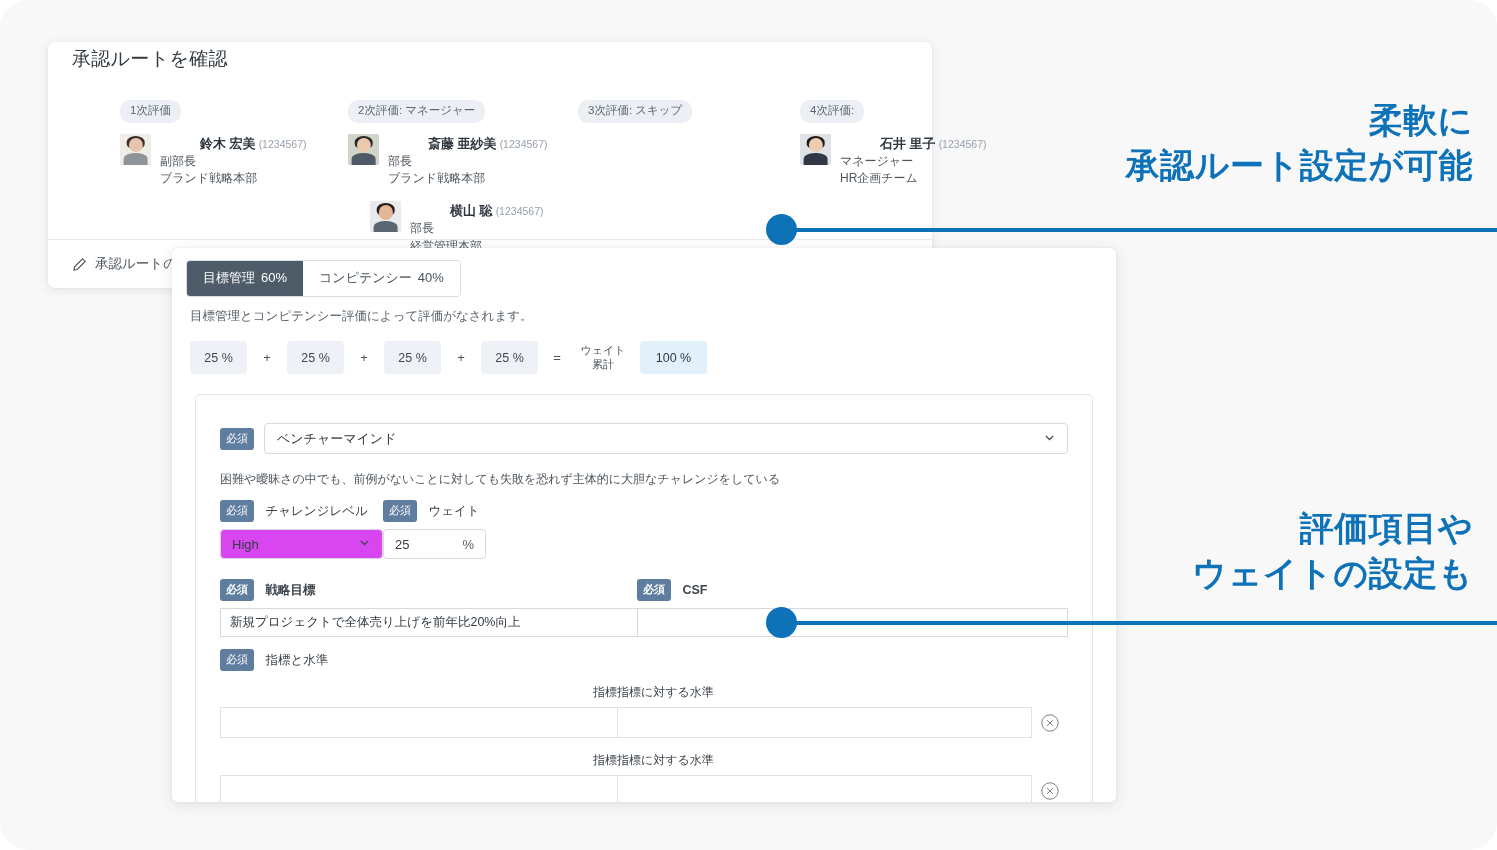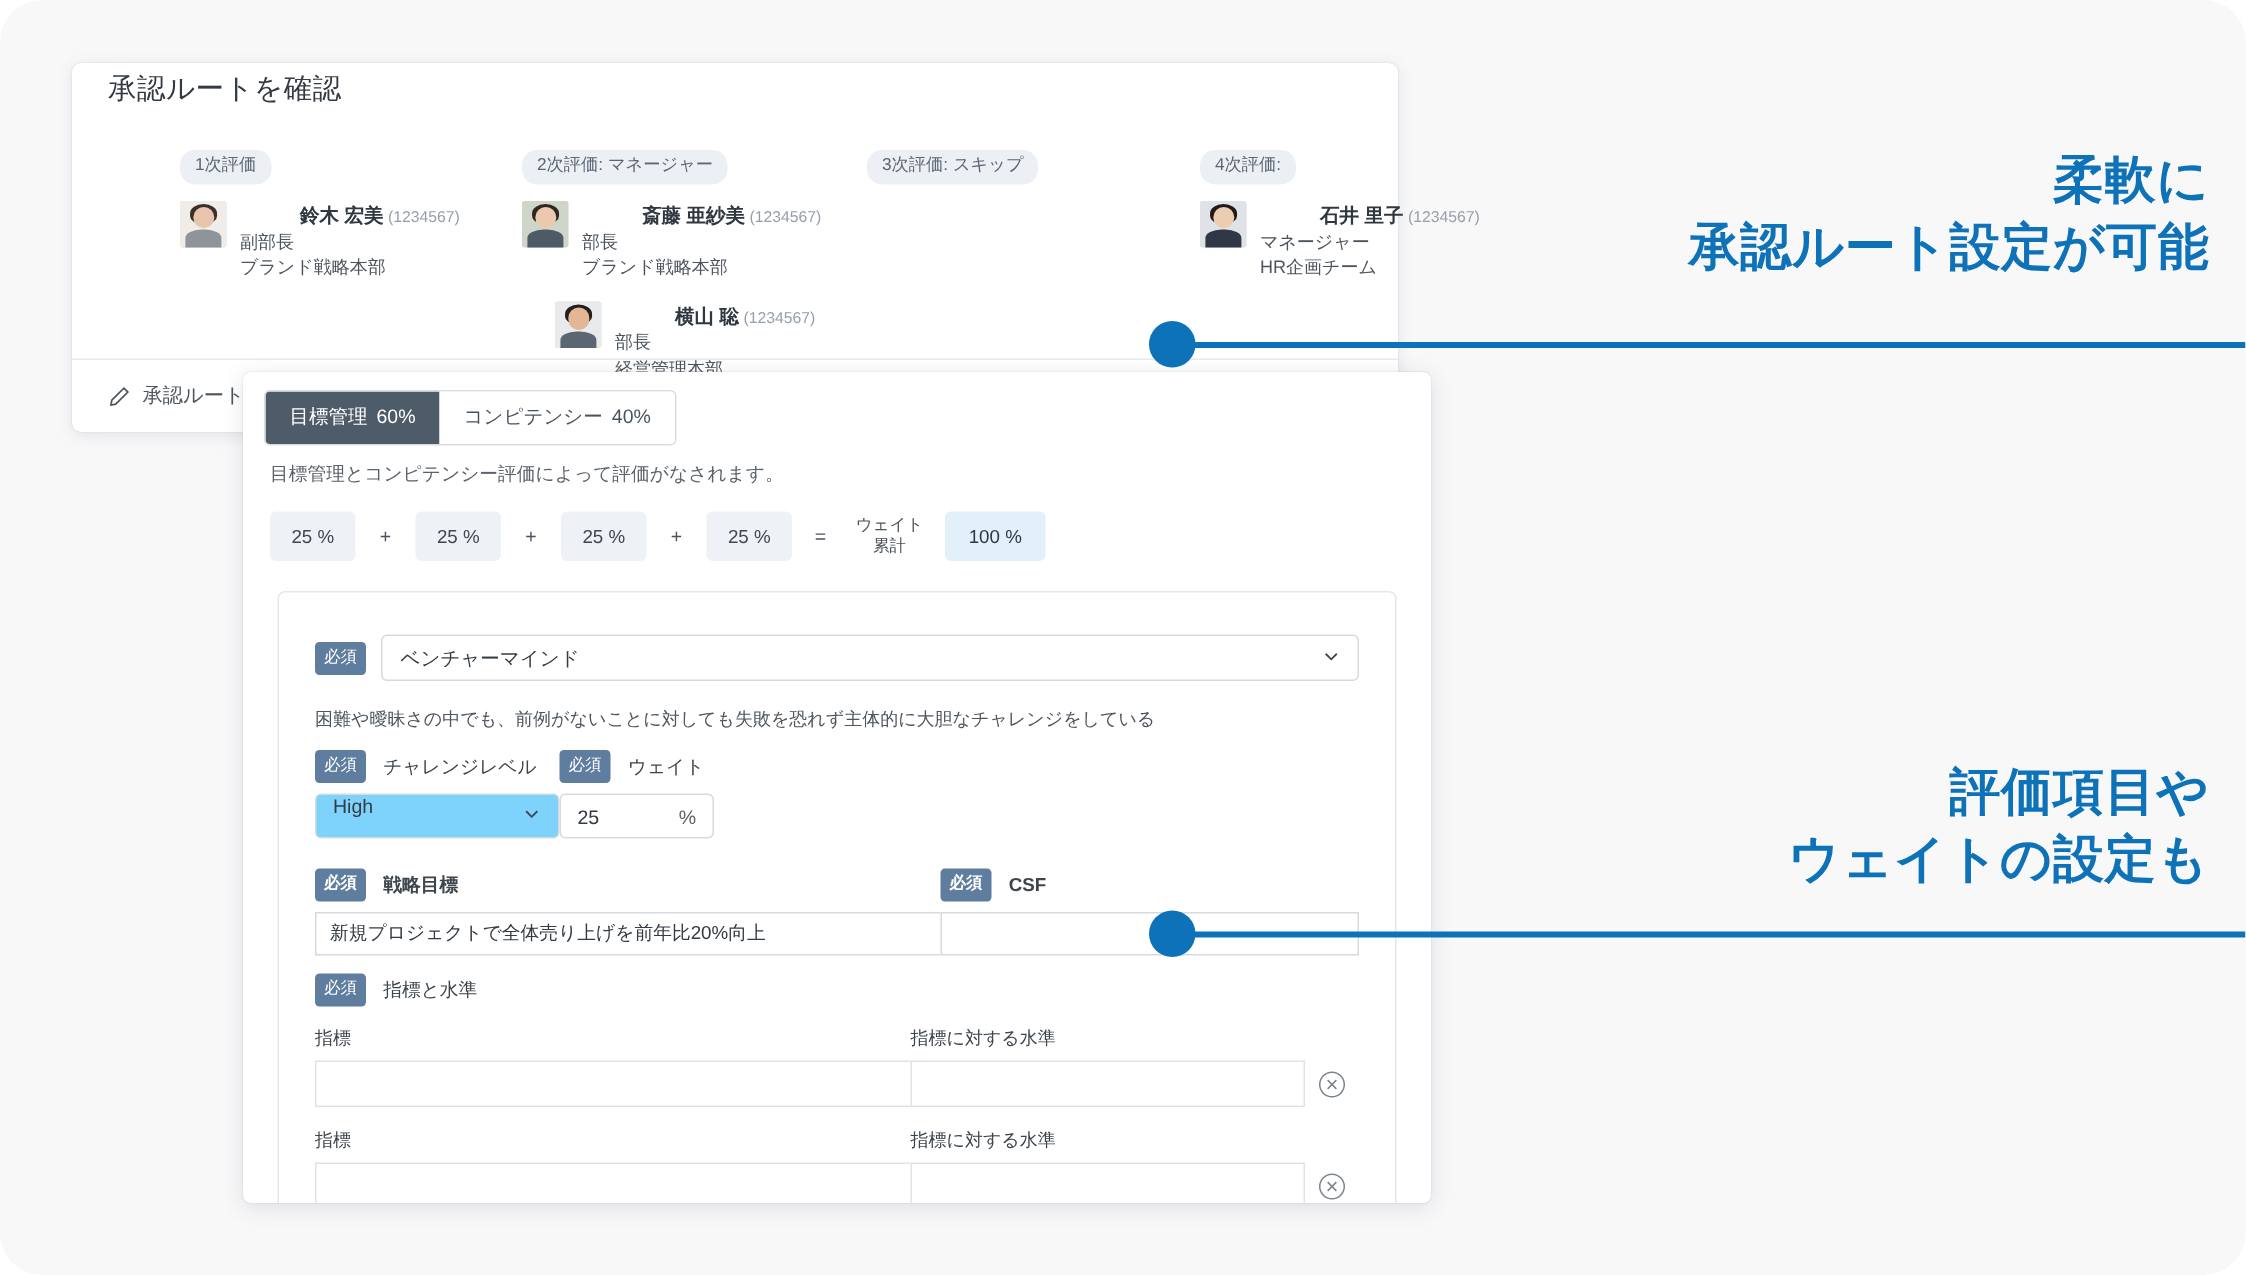--- a/index.html
+++ b/index.html
@@ -68,22 +68,22 @@
     position: absolute; left: 0; right: 0; bottom: 0; height: 49px;
     border-top: 1px solid #e8eaed;
     display: flex; align-items: center; padding-left: 24px; gap: 8px;
   }
   #edit-route-link { font-size: 13.5px; color: #4c545d; white-space: nowrap; }
   .pencil { width: 15px; height: 15px; display: block; }
 
   
   #card-bottom {
     position: absolute;
-    left: 162px; top: 248px;
-    width: 792px; height: 554px;
+    left: 172px; top: 248px;
+    width: 944px; height: 554px;
     background: #ffffff;
     border-radius: 5px;
     box-shadow: 0 3px 14px rgba(80,90,110,.15), 0 0 1px rgba(80,90,110,.3);
     overflow: hidden;
   }
   #tabs {
     position: absolute; left: 14px; top: 12px;
     display: flex; border: 1px solid #d8dde2; border-radius: 4px; overflow: hidden;
     background: #ffffff;
   }
@@ -136,22 +136,22 @@
   }
   .chev { position: absolute; right: 11px; top: 50%; transform: translateY(-50%); }
 
   #item-desc { position: absolute; left: 24px; top: 76px; font-size: 12px; color: #4d555d; }
 
   #level-weight { position: absolute; left: 24px; top: 105px; display: flex; }
   .lw-col { display: flex; flex-direction: column; }
   .lw-head { margin-bottom: 7px; }
   .sel-small {
     width: 163px; height: 30px; border: 1px solid #d5dadf; border-radius: 4px;
-    display: flex; padding: 0 11px;
-    font-size: 13px; color: #333b43; position: relative; background: #7dd3fc;
+    display: flex; align-items: center; padding: 0 11px;
+    font-size: 13px; color: #333b43; position: relative; background: #d946ef;
   }
   .pct-input {
     width: 103px; height: 30px; border: 1px solid #d5dadf; border-radius: 4px;
     display: flex; align-items: center; justify-content: space-between;
     padding: 0 11px; font-size: 13px; color: #333b43; background: #fff;
   }
   .pct-input .unit { color: #5a626b; }
 
   #goal-csf { position: absolute; left: 24px; top: 184px; right: 24px; }
   .gc-heads { display: flex; font-weight: bold; }
@@ -160,21 +160,21 @@
   .gc-in {
     height: 29px; border: 1px solid #d5dadf; background: #fff;
     display: flex; align-items: center; padding: 0 9px;
     font-size: 12.5px; color: #333b43;
   }
   .gc-in.left { width: 417px; border-right: none; }
   .gc-in.right { flex: 1; }
 
   #indicators { position: absolute; left: 24px; top: 254px; right: 24px; }
   #ind-head { margin-bottom: 13px; }
-  .ind-row { margin-bottom: 14px; }
+  .ind-row { margin-bottom: 14px; text-align: right; }
   .ind-heads { display: flex; font-size: 12px; color: #3d454d; }
   .ind-heads > div:first-child { width: 397px; }
   .ind-inputs { display: flex; align-items: center; margin-top: 6px; }
   .ind-in { height: 31px; border: 1px solid #dfe3e7; background: #fff; }
   .ind-in.left { width: 397px; border-right: none; }
   .ind-in.right { flex: 1; }
   .ind-del { width: 36px; display: flex; align-items: center; justify-content: center; }
 
   
   .callout { position: absolute; text-align: right; color: #0d72b8; font-weight: bold; }

